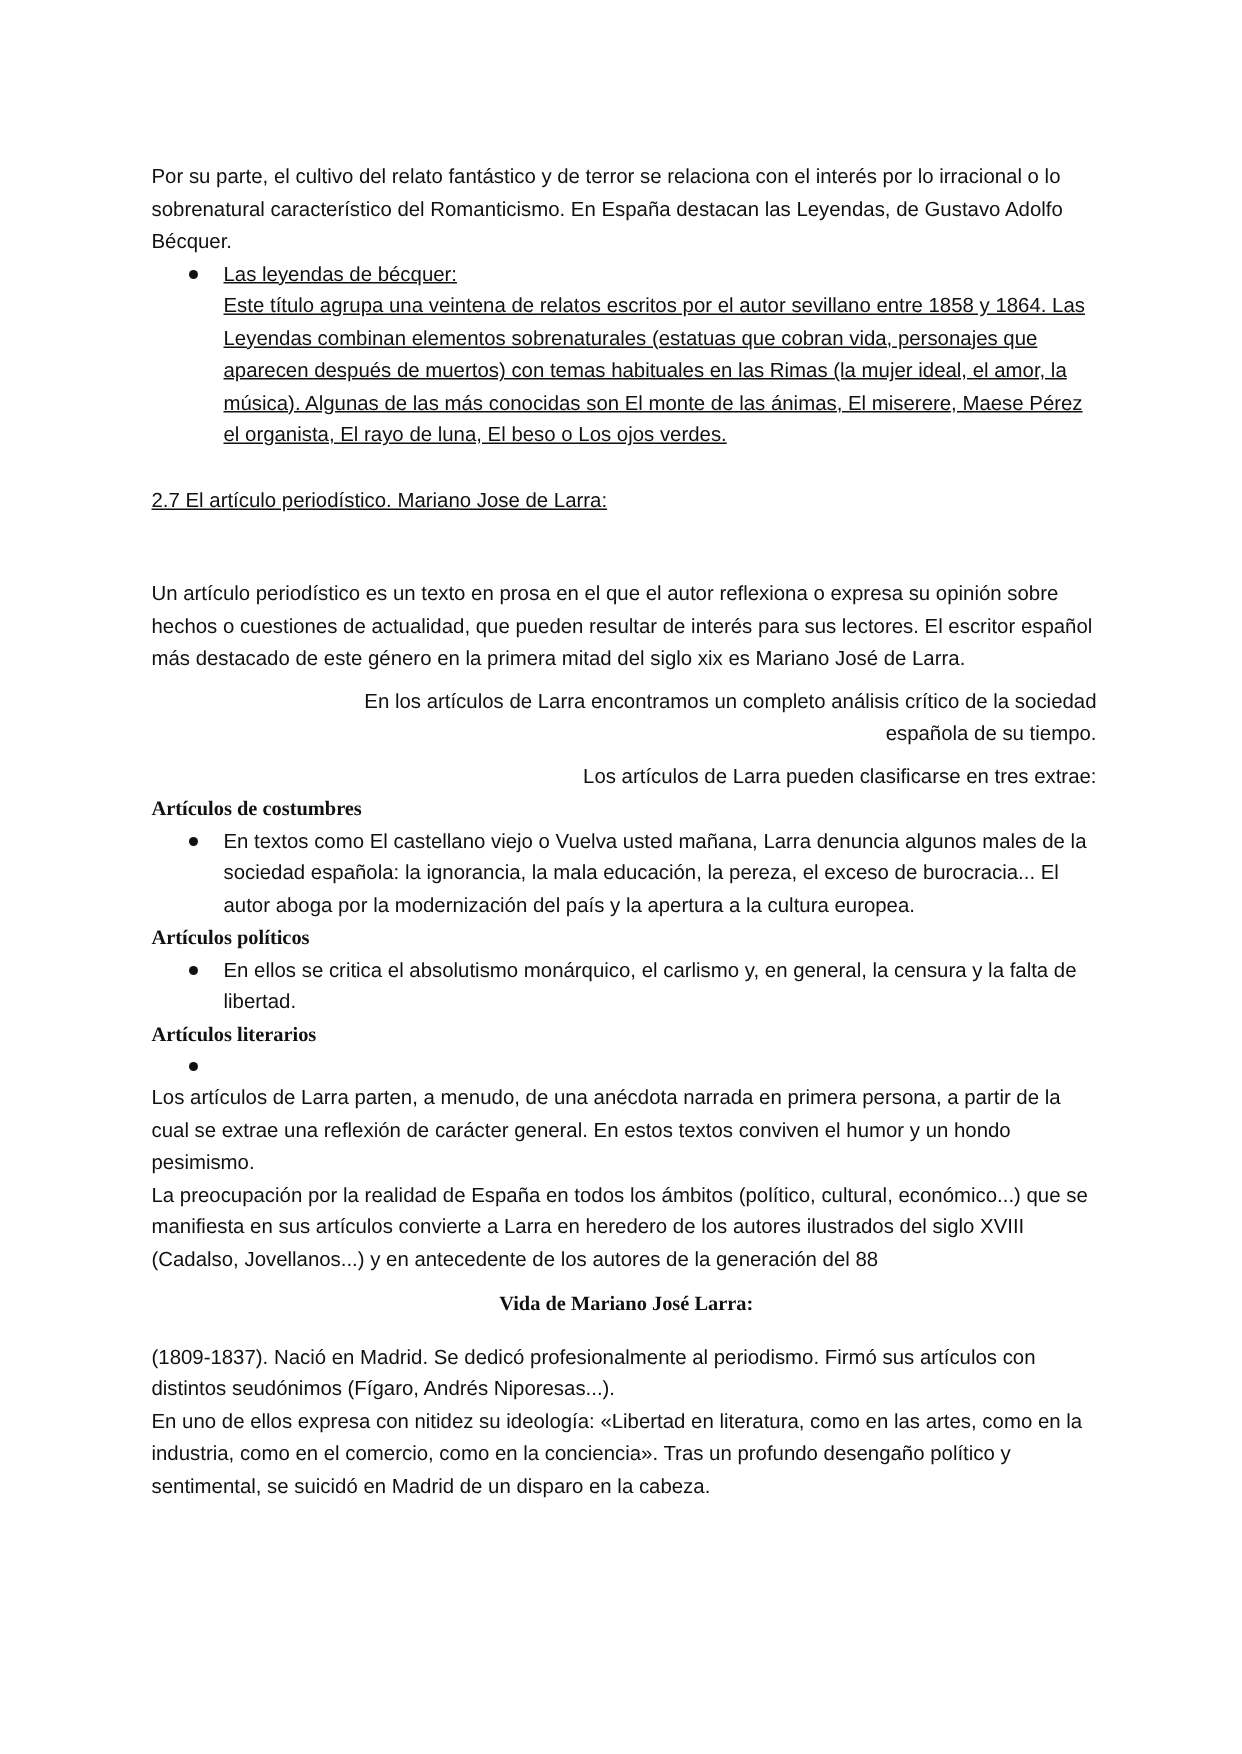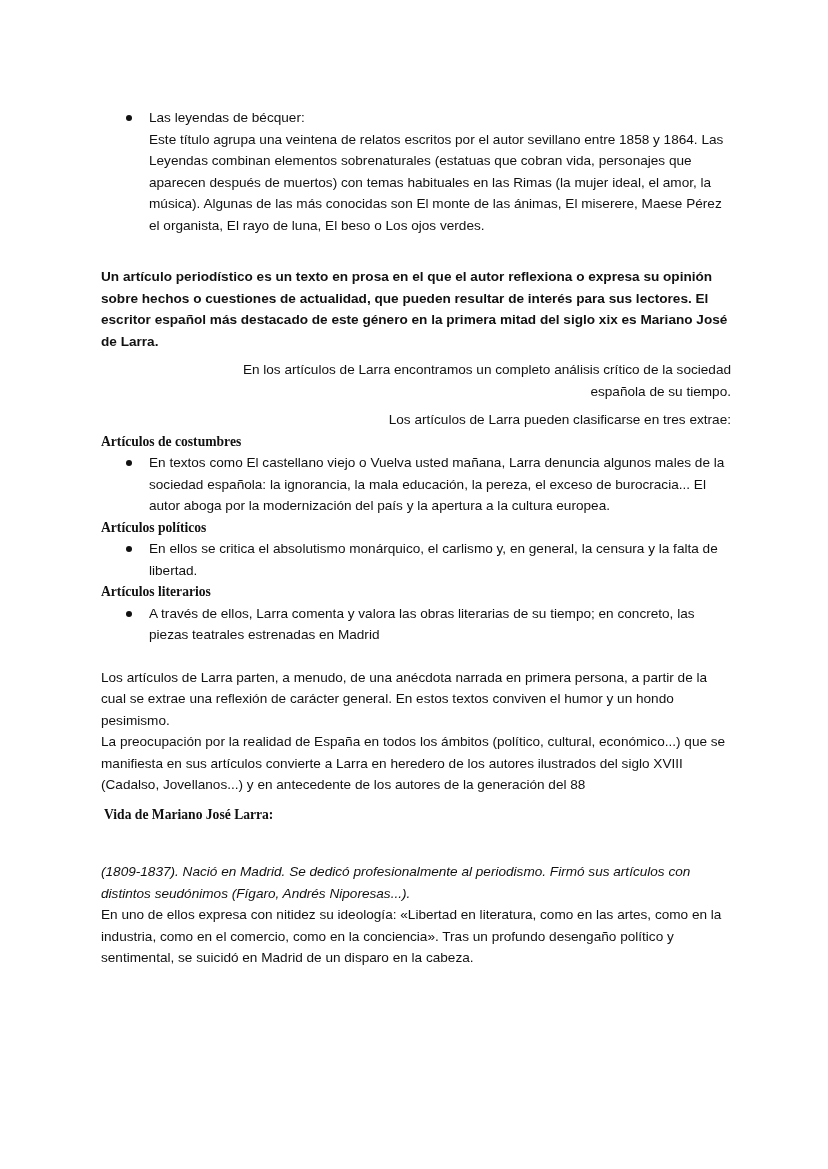--- a/index.html
+++ b/index.html
@@ -16,39 +16,41 @@
   .heading-u { text-decoration: underline; }
   .bold { font-weight: bold; font-family: Liberation Serif, serif; }
   ul.blist { list-style: none; margin: 0; padding: 0; }
   ul.blist li { position: relative; padding-left: 48px; line-height: 21.5px; }
   ul.blist li .dot {
     position: absolute; left: 25px; top: 8px; width: 6px; height: 6px;
     border-radius: 50%; background: #111;
   }
   .sec1-list { margin-top: 6px; }
   .sec1-list li .dot { left: 41px; }
-  .sec1-list li { padding-left: 48px; }
-  .vida { padding-left: 3px; }
+  .sec1-list li { padding-left: 48px; text-decoration: underline; }
+  .vida { padding-left: 3px; text-align: center; }
 </style>
 </head>
 <body>
 
 <div class="page">
 
+  <p>Por su parte, el cultivo del relato fantástico y de terror se relaciona con el interés por lo irracional o lo sobrenatural característico del Romanticismo. En España destacan las Leyendas, de Gustavo Adolfo Bécquer.</p>
 
   <ul class="blist sec1-list">
     <li>
       <span class="dot"></span>
       <span>Las leyendas de bécquer:</span><br>
       <span>Este título agrupa una veintena de relatos escritos por el autor sevillano entre 1858 y 1864. Las Leyendas combinan elementos sobrenaturales (estatuas que cobran vida, personajes que aparecen después de muertos) con temas habituales en las Rimas (la mujer ideal, el amor, la música). Algunas de las más conocidas son El monte de las ánimas, El miserere, Maese Pérez el organista, El rayo de luna, El beso o Los ojos verdes.</span>
     </li>
   </ul>
 
+  <p class="gap-l heading-u" style="margin-top:22px;">2.7 El artículo periodístico. Mariano Jose de Larra:</p>
 
-  <p style="margin-top:30px;font-weight:bold;">Un artículo periodístico es un texto en prosa en el que el autor reflexiona o expresa su opinión sobre hechos o cuestiones de actualidad, que pueden resultar de interés para sus lectores. El escritor español más destacado de este género en la primera mitad del siglo xix es Mariano José de Larra.</p>
+  <p style="margin-top:41px;">Un artículo periodístico es un texto en prosa en el que el autor reflexiona o expresa su opinión sobre hechos o cuestiones de actualidad, que pueden resultar de interés para sus lectores. El escritor español más destacado de este género en la primera mitad del siglo xix es Mariano José de Larra.</p>
 
   <p class="gap-s">
     <span>En los artículos de Larra encontramos un completo análisis crítico de la sociedad</span><br>
     <span>española de su tiempo.</span>
   </p>
 
   <p class="gap-s">Los artículos de Larra pueden clasificarse en tres extrae:</p>
 
   <p class="bold">Artículos de costumbres</p>
   <ul class="blist">
@@ -63,25 +65,24 @@
     <li>
       <span class="dot"></span>
       <span>En ellos se critica el absolutismo monárquico, el carlismo y, en general, la censura y la falta de libertad.</span>
     </li>
   </ul>
 
   <p class="bold">Artículos literarios</p>
   <ul class="blist">
     <li>
       <span class="dot"></span>
-      <span>A través de ellos, Larra comenta y valora las obras literarias de su tiempo; en concreto, las piezas teatrales estrenadas en Madrid</span>
     </li>
   </ul>
 
   <p style="margin-top:21px;">Los artículos de Larra parten, a menudo, de una anécdota narrada en primera persona, a partir de la cual se extrae una reflexión de carácter general. En estos textos conviven el humor y un hondo pesimismo.</p>
   <p>La preocupación por la realidad de España en todos los ámbitos (político, cultural, económico...) que se manifiesta en sus artículos convierte a Larra en heredero de los autores ilustrados del siglo XVIII (Cadalso, Jovellanos...) y en antecedente de los autores de la generación del 88</p>
 
   <p class="bold vida" style="margin-top:8px;">Vida de Mariano José Larra:</p>
 
-  <p style="margin-top:36px;font-style:italic;">(1809-1837). Nació en Madrid. Se dedicó profesionalmente al periodismo. Firmó sus artículos con distintos seudónimos (Fígaro, Andrés Niporesas...).</p>
+  <p style="margin-top:14px;">(1809-1837). Nació en Madrid. Se dedicó profesionalmente al periodismo. Firmó sus artículos con distintos seudónimos (Fígaro, Andrés Niporesas...).</p>
   <p>En uno de ellos expresa con nitidez su ideología: «Libertad en literatura, como en las artes, como en la industria, como en el comercio, como en la conciencia». Tras un profundo desengaño político y sentimental, se suicidó en Madrid de un disparo en la cabeza.</p>
 
 </div>
 
 </body></html>

